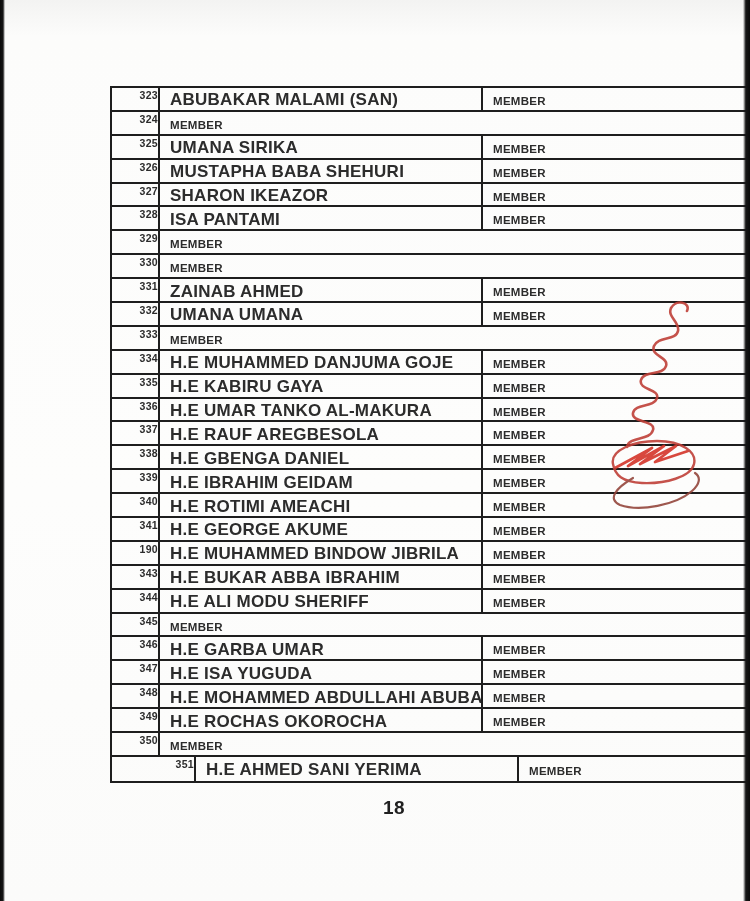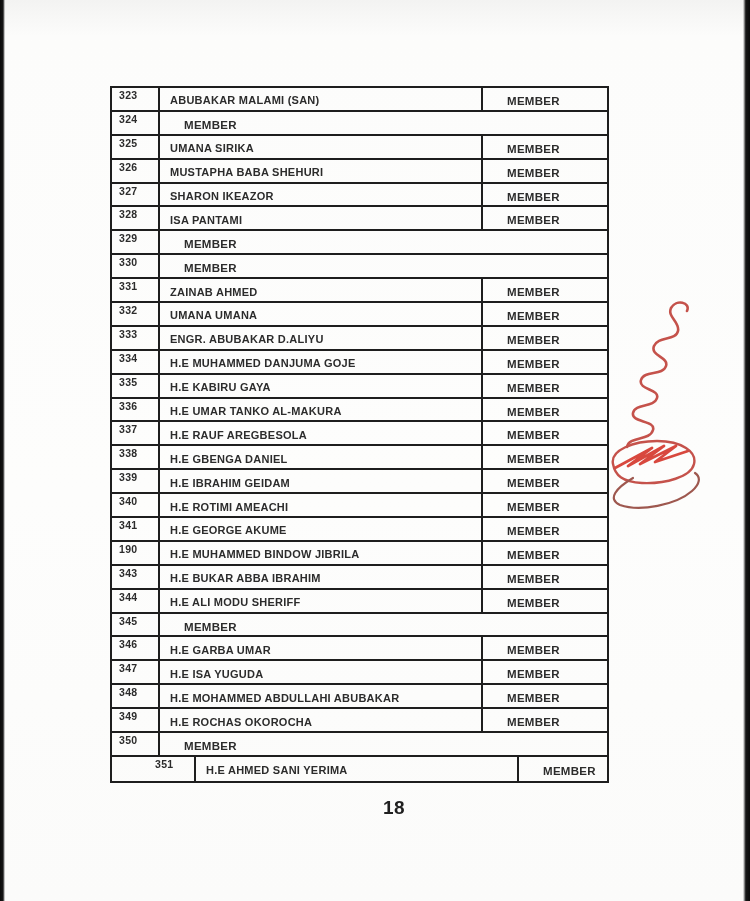--- a/index.html
+++ b/index.html
@@ -20,23 +20,24 @@
     top: 0;
     height: 100%;
   }
   .edge-left { left: 0; width: 5px; background: linear-gradient(90deg, #0a0a0a 0%, #161616 60%, rgba(20,20,20,0) 100%); }
   .edge-right { right: 0; width: 7px; background: linear-gradient(270deg, #0a0a0a 0%, #161616 60%, rgba(20,20,20,0) 100%); }
 
   .members-table {
     position: absolute;
     left: 110px;
     top: 86px;
-    width: 499px;
+    width: 641px;
     border: 2px solid #1e1e1e;
     background: transparent;
+    text-align: right;
   }
   .row {
     display: flex;
     height: 23.9px;
     border-bottom: 2px solid #1e1e1e;
   }
   .row:last-child { border-bottom: none; margin-left: 36px; }
   .cell {
     color: #2c2c2c;
     overflow: hidden;
@@ -46,34 +47,34 @@
     width: 48px;
     border-right: 2px solid #1e1e1e;
     font-size: 10.5px;
     font-weight: 700;
     padding: 1px 0 0 7px;
     letter-spacing: 0.3px;
   }
   .c-name {
     width: 323px;
     border-right: 2px solid #1e1e1e;
-    font-size: 11px;
+    font-size: 17px;
     font-weight: 600;
     display: flex;
     align-items: center;
     padding: 3px 12px 0 10px;
     letter-spacing: 0.25px;
   }
   .c-role {
     flex: 1;
     font-size: 11.5px;
     font-weight: 600;
     display: flex;
     align-items: center;
-    padding: 4px 0 0 24px;
+    padding: 4px 0 0 10px;
     letter-spacing: 0.3px;
   }
   .signature-svg {
     position: absolute;
     left: 598px;
     top: 293px;
     width: 152px;
     height: 218px;
     pointer-events: none;
     opacity: 0.9;
@@ -148,21 +149,20 @@
   </div>
 
   <div class="row">
     <div class="cell c-no">332</div>
     <div class="cell c-name">UMANA UMANA</div>
     <div class="cell c-role">MEMBER</div>
   </div>
 
   <div class="row">
     <div class="cell c-no">333</div>
-    <div class="cell c-name">ENGR. ABUBAKAR D.ALIYU</div>
     <div class="cell c-role">MEMBER</div>
   </div>
 
   <div class="row">
     <div class="cell c-no">334</div>
     <div class="cell c-name">H.E MUHAMMED DANJUMA GOJE</div>
     <div class="cell c-role">MEMBER</div>
   </div>
 
   <div class="row">

